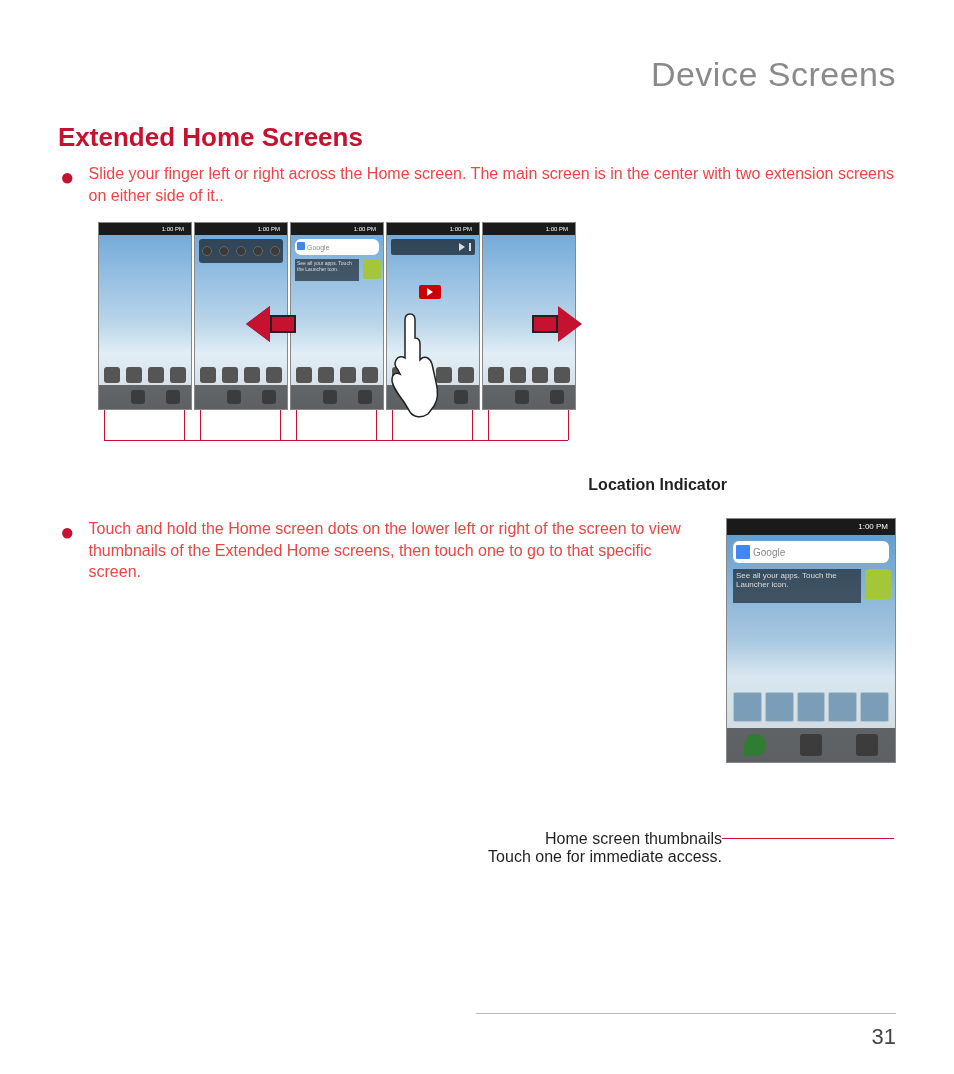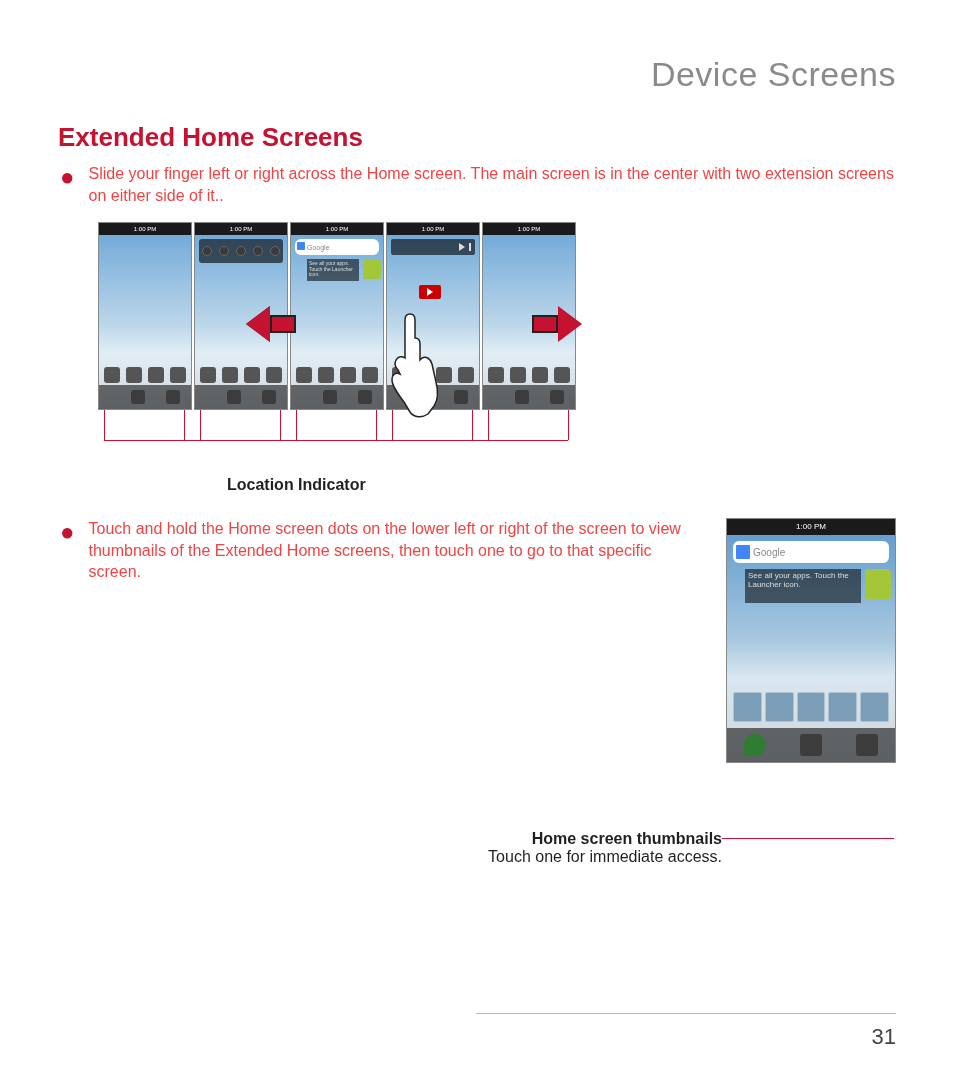--- a/index.html
+++ b/index.html
@@ -71,22 +71,22 @@
     background: linear-gradient(#6aa5d8 0%, #bcd7ea 55%, #e2eef6 70%, #d0d6da 100%);
     position: relative;
     border: 1px solid #888;
     overflow: hidden;
   }
   .status-bar {
     height: 12px;
     background: #1a1a1a;
     font-size: 6px;
     color: #fff;
-    text-align: center;
-    padding-right: 0;
+    text-align: right;
+    padding-right: 7px;
     line-height: 12px;
     white-space: nowrap;
   }
   .dock {
     position: absolute;
     bottom: 0; left:0; right:0;
     height: 24px;
     background: rgba(0,0,0,0.55);
     display:flex;
     align-items:center;
@@ -133,21 +133,20 @@
   }
   .hint-box {
     position:absolute;
     top:36px; left:4px; right:24px;
     height:22px;
     background:rgba(0,0,0,0.55);
     font-size:5px;
     color:#ddd;
     padding:2px;
     line-height:1.1;
-    margin-left:12px;
   }
   .android-bot {
     position:absolute; top:36px; right:2px;
     width:18px; height:20px;
     background:#a4c639;
     border-radius:4px 4px 2px 2px;
   }
   .ctrl-widget {
     position:absolute; top:16px; left:4px; right:4px;
     height:24px;
@@ -206,21 +205,21 @@
     width:480px; height:40px;
     z-index:1;
   }
   .callout-lines .vline{
     position:absolute; top:0; width:1px; height:30px; background:#c41230;
   }
   .callout-lines .hline{
     position:absolute; top:30px; height:1px; background:#c41230;
   }
   .caption-block{
-    text-align:left;
+    text-align:right;
     margin: 0 auto 24px auto;
     width: 500px;
   }
   .caption-title{ font-weight:700; font-size:16px; }
   .caption-body{ font-size:16px; line-height:1.35; }
   .second-block{
     display:flex;
     align-items:flex-start;
     gap:20px;
     margin-top:10px;
@@ -247,21 +246,21 @@
   .thumb-mini{ flex:1; background:rgba(100,140,170,0.8); border:1px solid rgba(255,255,255,0.4); border-radius:2px;}
   .thumb-phone .dock{ height:34px; }
   .thumb-phone .dock-icon{ width:22px; height:22px; }
   .thumb-phone .dock-phone{ width:22px; height:22px; }
   .thumb-callout{
     position:absolute;
     right:232px;
     top:830px;
     text-align:right;
   }
-  .thumb-callout .ct-title{ font-weight:700; font-size:16px;}
+  .thumb-callout .ct-title{ font-weight:400; font-size:16px;}
   .thumb-callout .ct-body{ font-size:16px;}
   .thumb-line{
     position:absolute;
     top:838px;
     right:60px;
     width:172px;
     height:1px;
     background:#c41230;
   }
   .footer-rule{

